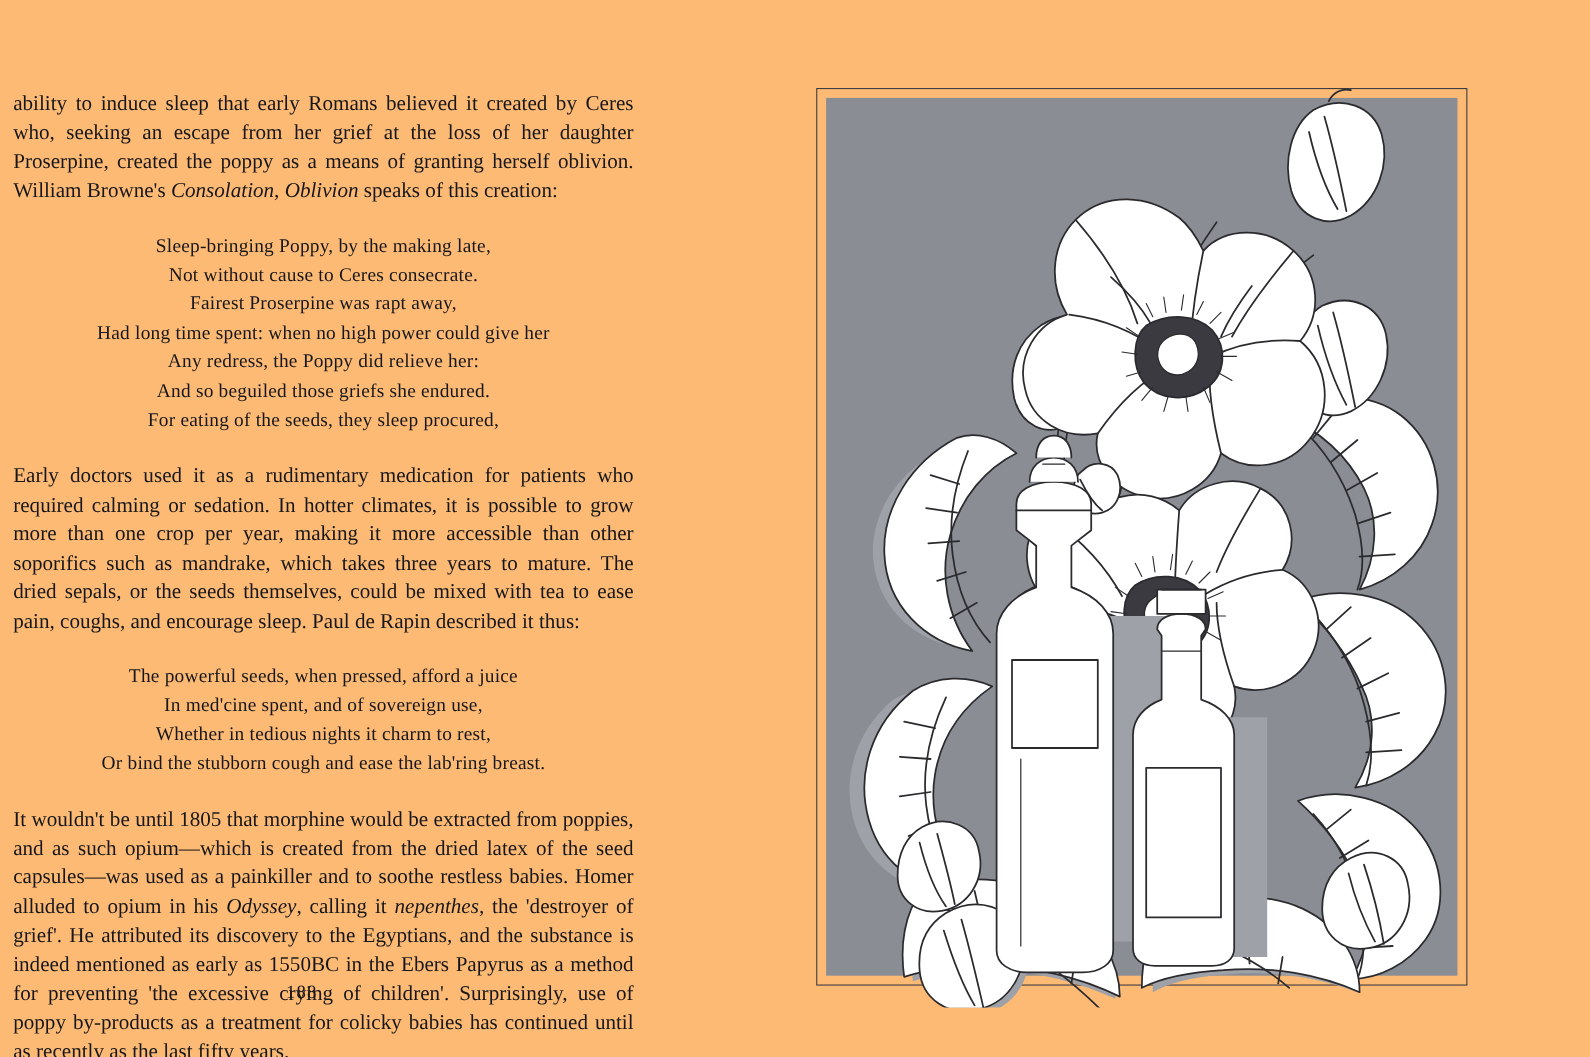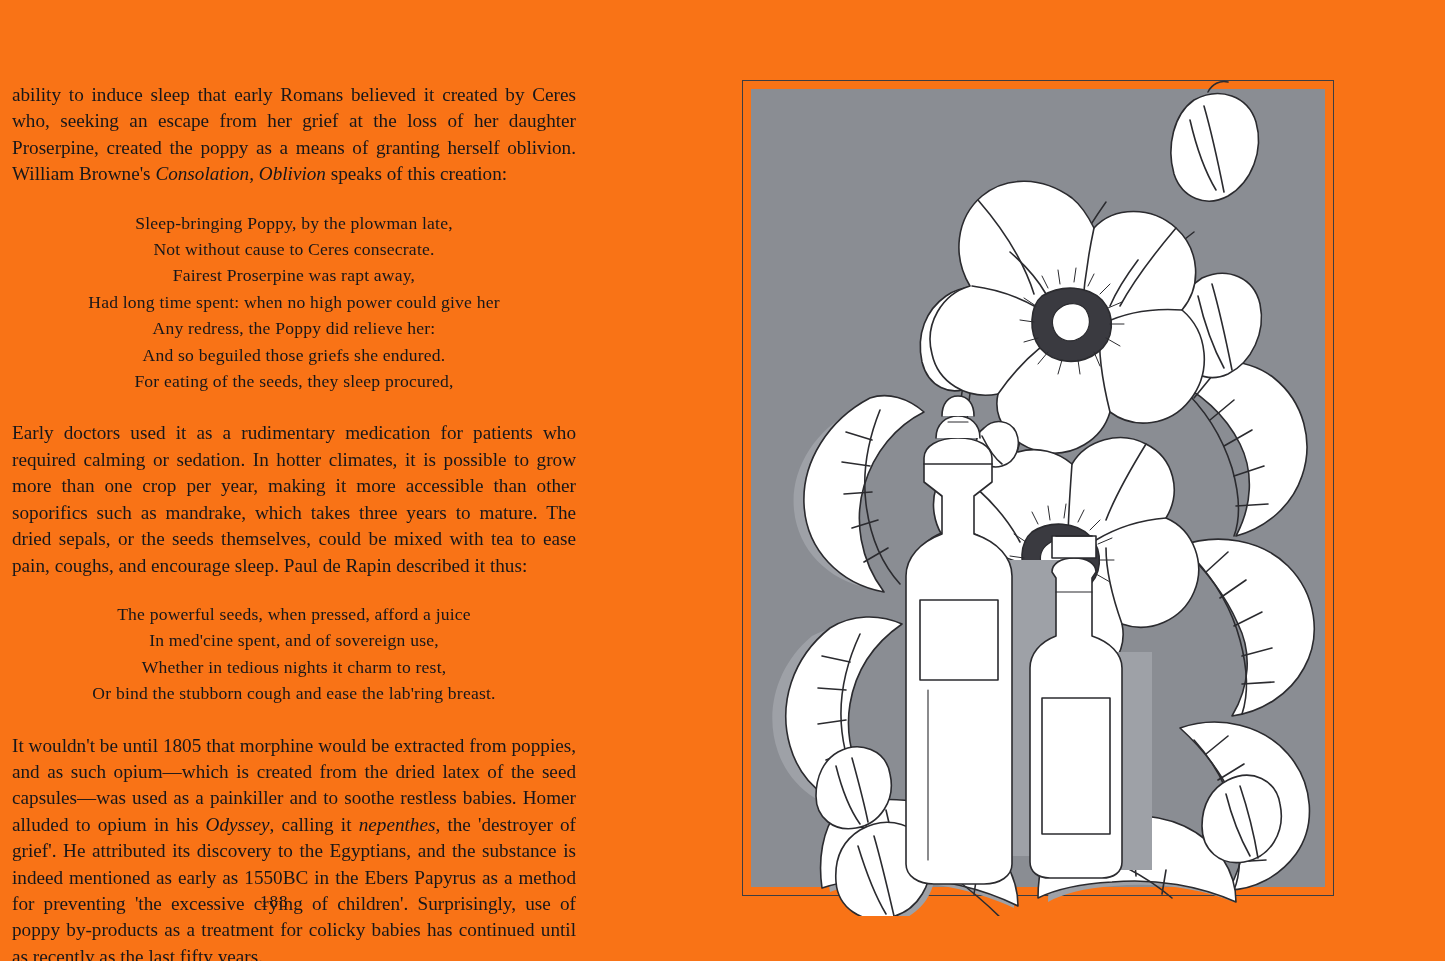--- a/index.html
+++ b/index.html
@@ -4,21 +4,21 @@
 <style>
   html, body {
     margin: 0;
     padding: 0;
     background: #ffffff;
   }
   .page {
     position: relative;
     width: 1445px;
     height: 961px;
-    background: #f97316;
+    background: #fdba74;
     overflow: hidden;
     font-family: "Liberation Serif", serif;
     color: #111111;
   }
 
   
   .text-col {
     position: absolute;
     left: 12px;
     top: 82px;
@@ -93,21 +93,21 @@
 </head>
 <body>
 
 <div class="page">
 
   <div class="text-col">
 
     <p class="para">ability to induce sleep that early Romans believed it created by Ceres who, seeking an escape from her grief at the loss of her daughter Proserpine, created the poppy as a means of granting herself oblivion. William Browne's <em>Consolation, Oblivion</em> speaks of this creation:</p>
 
     <div class="verse">
-      <div>Sleep-bringing Poppy, by the plowman late,</div>
+      <div>Sleep-bringing Poppy, by the making late,</div>
       <div>Not without cause to Ceres consecrate.</div>
       <div>Fairest Proserpine was rapt away,</div>
       <div>Had long time spent: when no high power could give her</div>
       <div>Any redress, the Poppy did relieve her:</div>
       <div>And so beguiled those griefs she endured.</div>
       <div>For eating of the seeds, they sleep procured,</div>
     </div>
 
     <p class="para">Early doctors used it as a rudimentary medication for patients who required calming or sedation. In hotter climates, it is possible to grow more than one crop per year, making it more accessible than other soporifics such as mandrake, which takes three years to mature. The dried sepals, or the seeds themselves, could be mixed with tea to ease pain, coughs, and encourage sleep. Paul de Rapin described it thus:</p>
 

